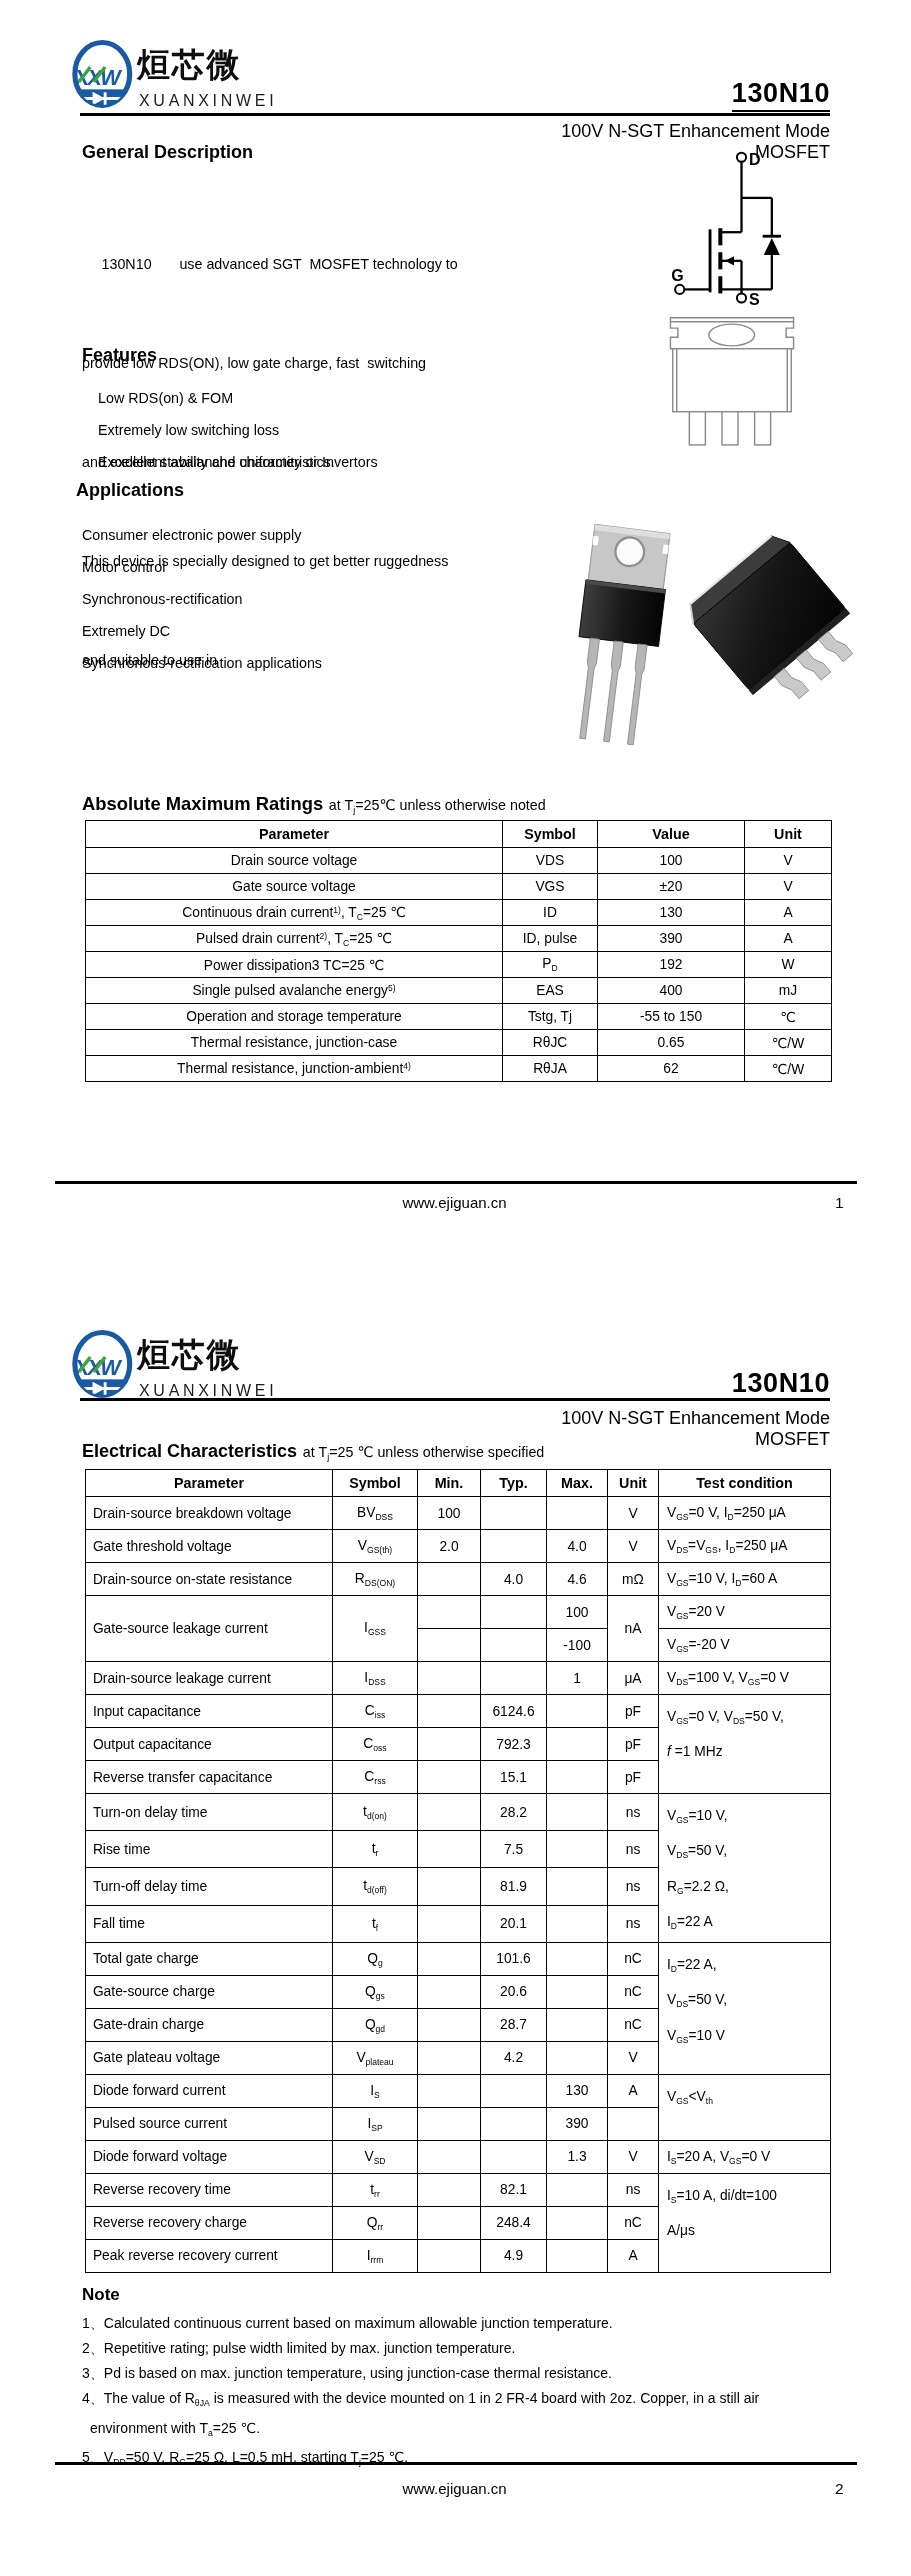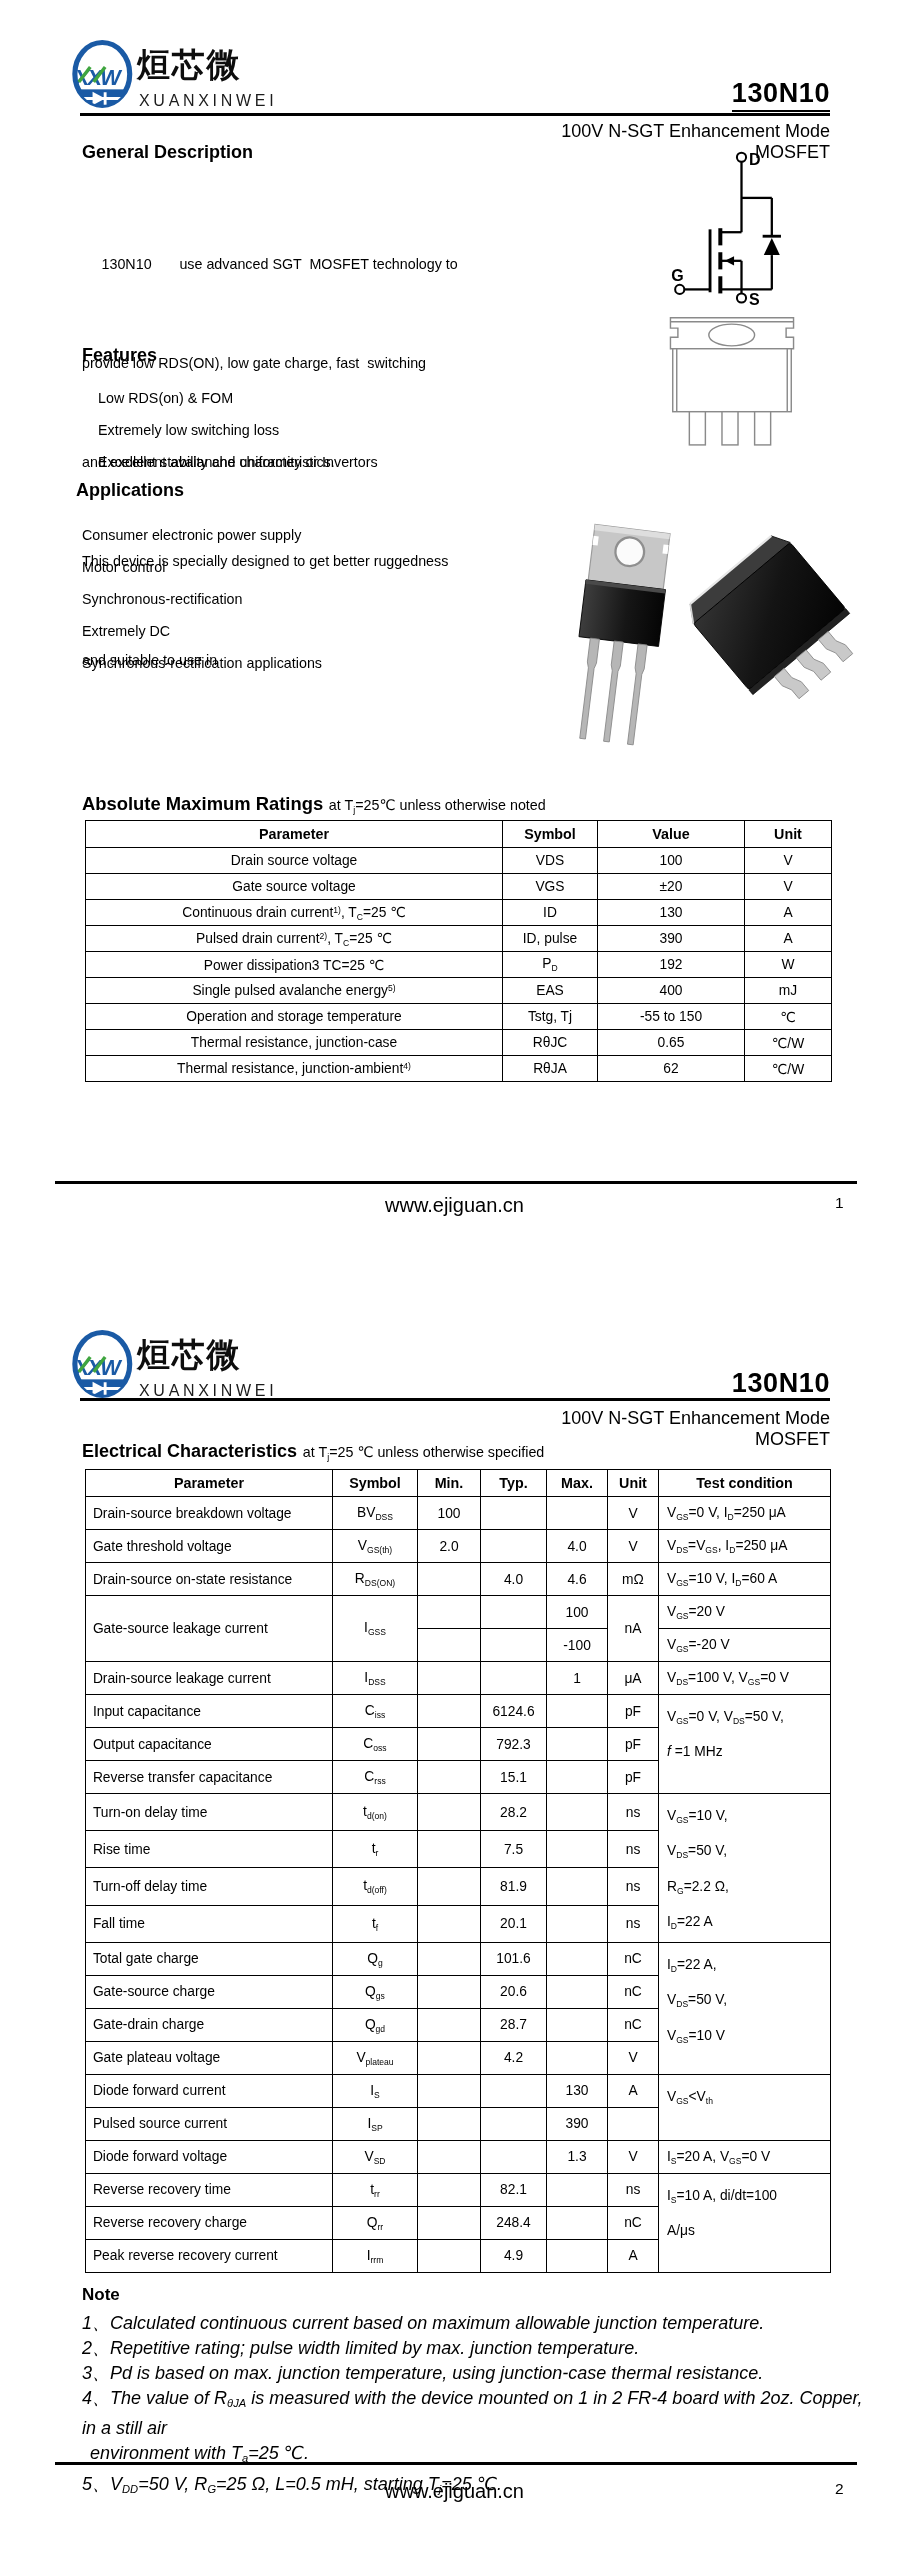--- a/index.html
+++ b/index.html
@@ -21,23 +21,23 @@
   .data-table{border-collapse:collapse;table-layout:fixed;font-size:13.8px;border:1.7px solid #000;background:#fff;}
   .data-table th,.data-table td{border:1.1px solid #000;text-align:center;vertical-align:middle;padding:0 3.4px;overflow:hidden;}
   .data-table th{font-size:14.3px;font-weight:bold;}
   .abs-t tr{height:26px;} .abs-t tr.hdr{height:27px;}
   .ec tr{height:33px;} .ec tr.hdr{height:27px;}
   .ec td.c-param{text-align:left;padding-left:6.9px;}
   .ec td.c-test{text-align:left;padding-left:8px;}
   .ec td.tc-multi{vertical-align:top;padding-top:5.7px;line-height:32px;}
   sub{font-size:62%;vertical-align:-0.3em;}
   sup{font-size:62%;vertical-align:0.5em;}
-  .note-line{font-size:18px;line-height:25px;font-style:italic;}
+  .note-line{font-size:14px;line-height:25px;}
   .note-cont{padding-left:8px;}
-  .footer-url{font-size:20px;text-align:center;width:909px;}
+  .footer-url{font-size:15px;text-align:center;width:909px;}
   .footer-page{font-size:15.5px;}
   .fig svg{overflow:visible;}
 </style>
 </head>
 <body>
 
 <div class="doc">
 
   <div class="abs" style="left:72px;top:39px;width:184px;height:75px;">
     <svg width="64" height="71" viewBox="0 0 112 124">

